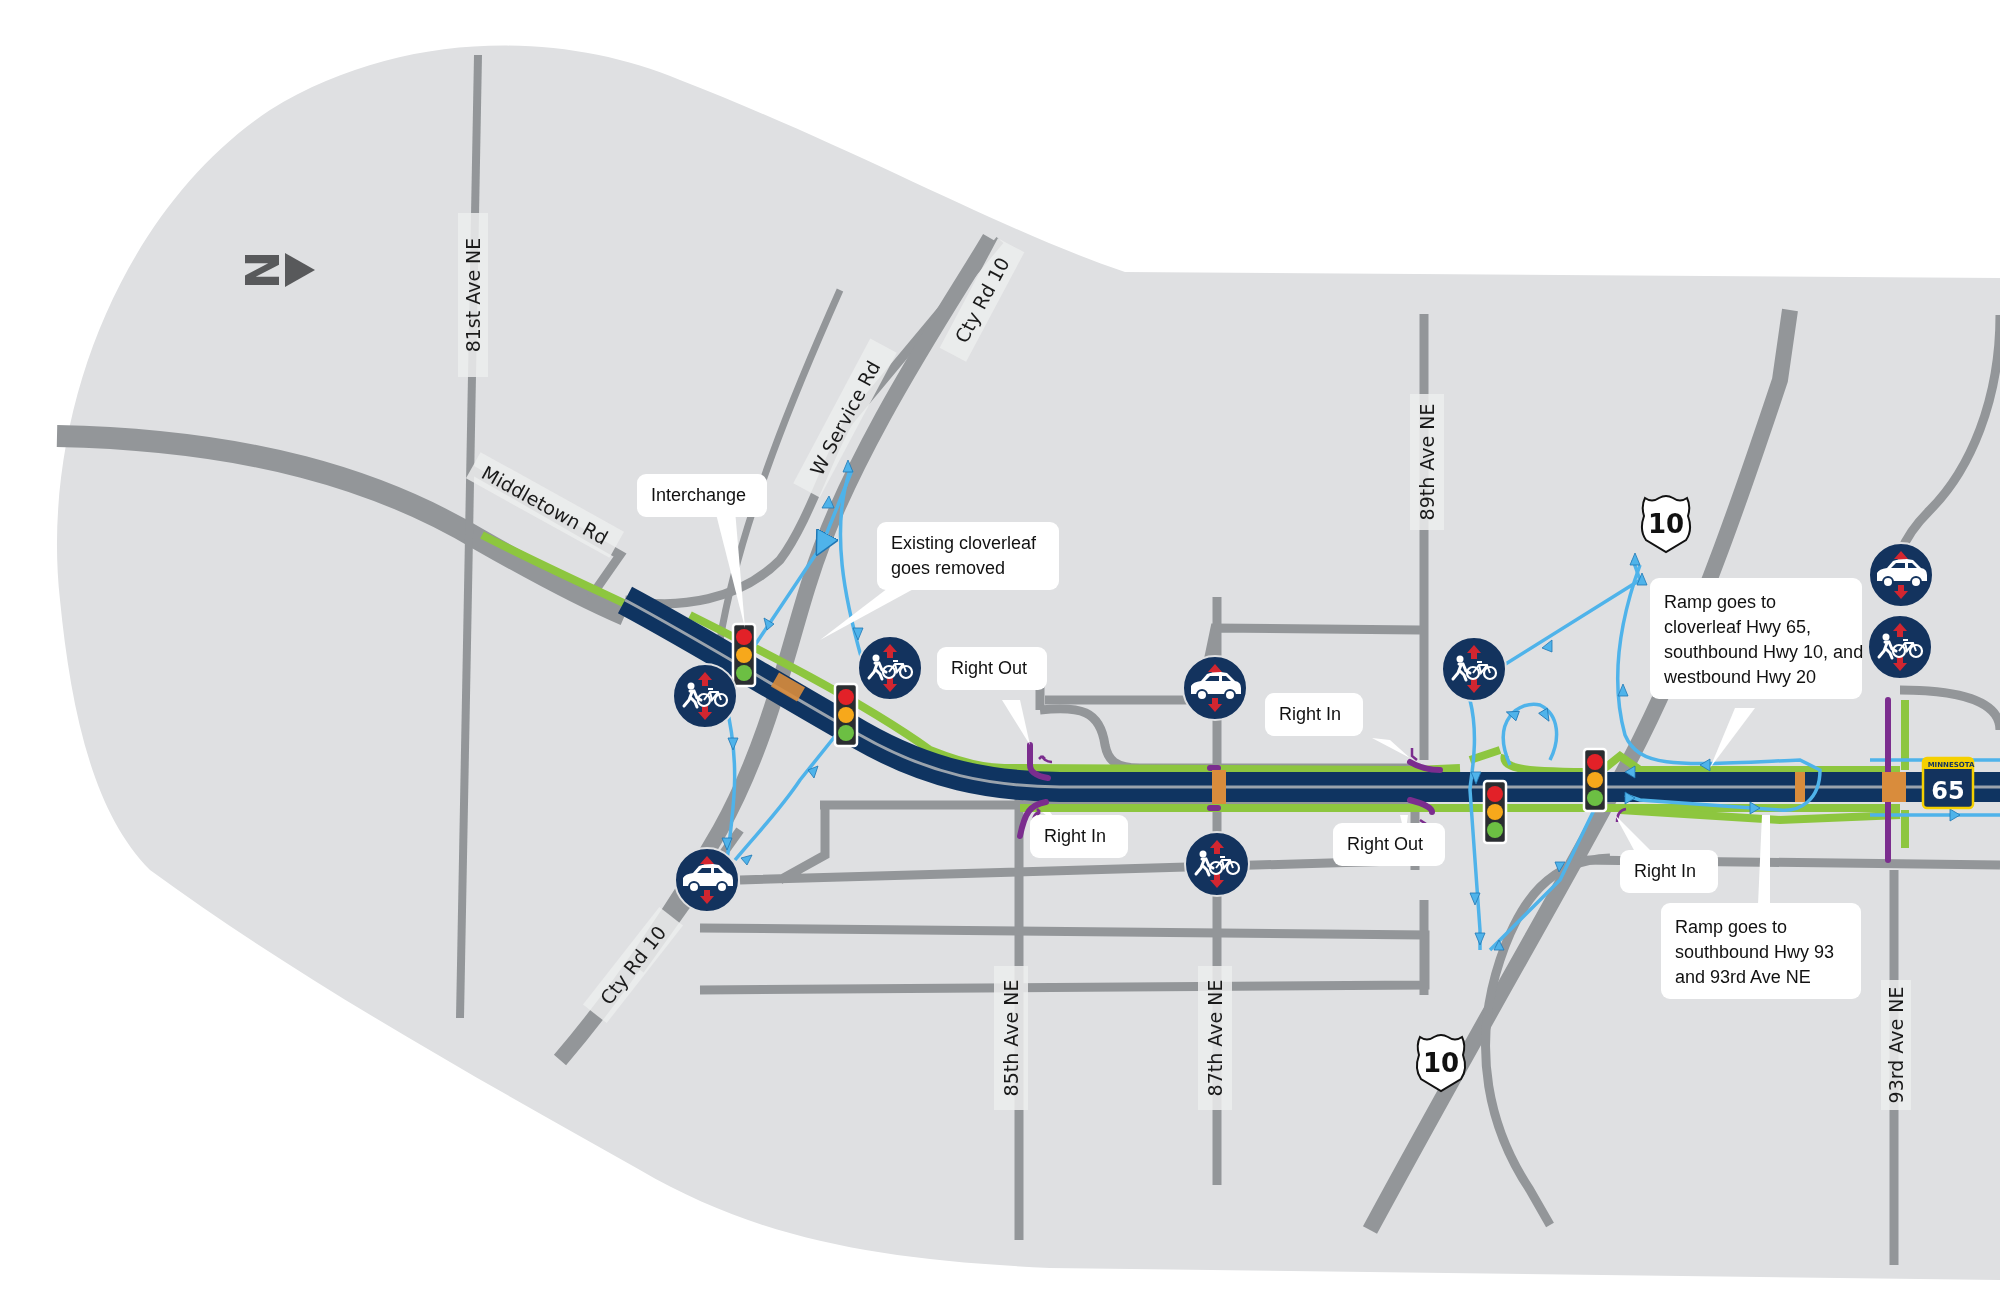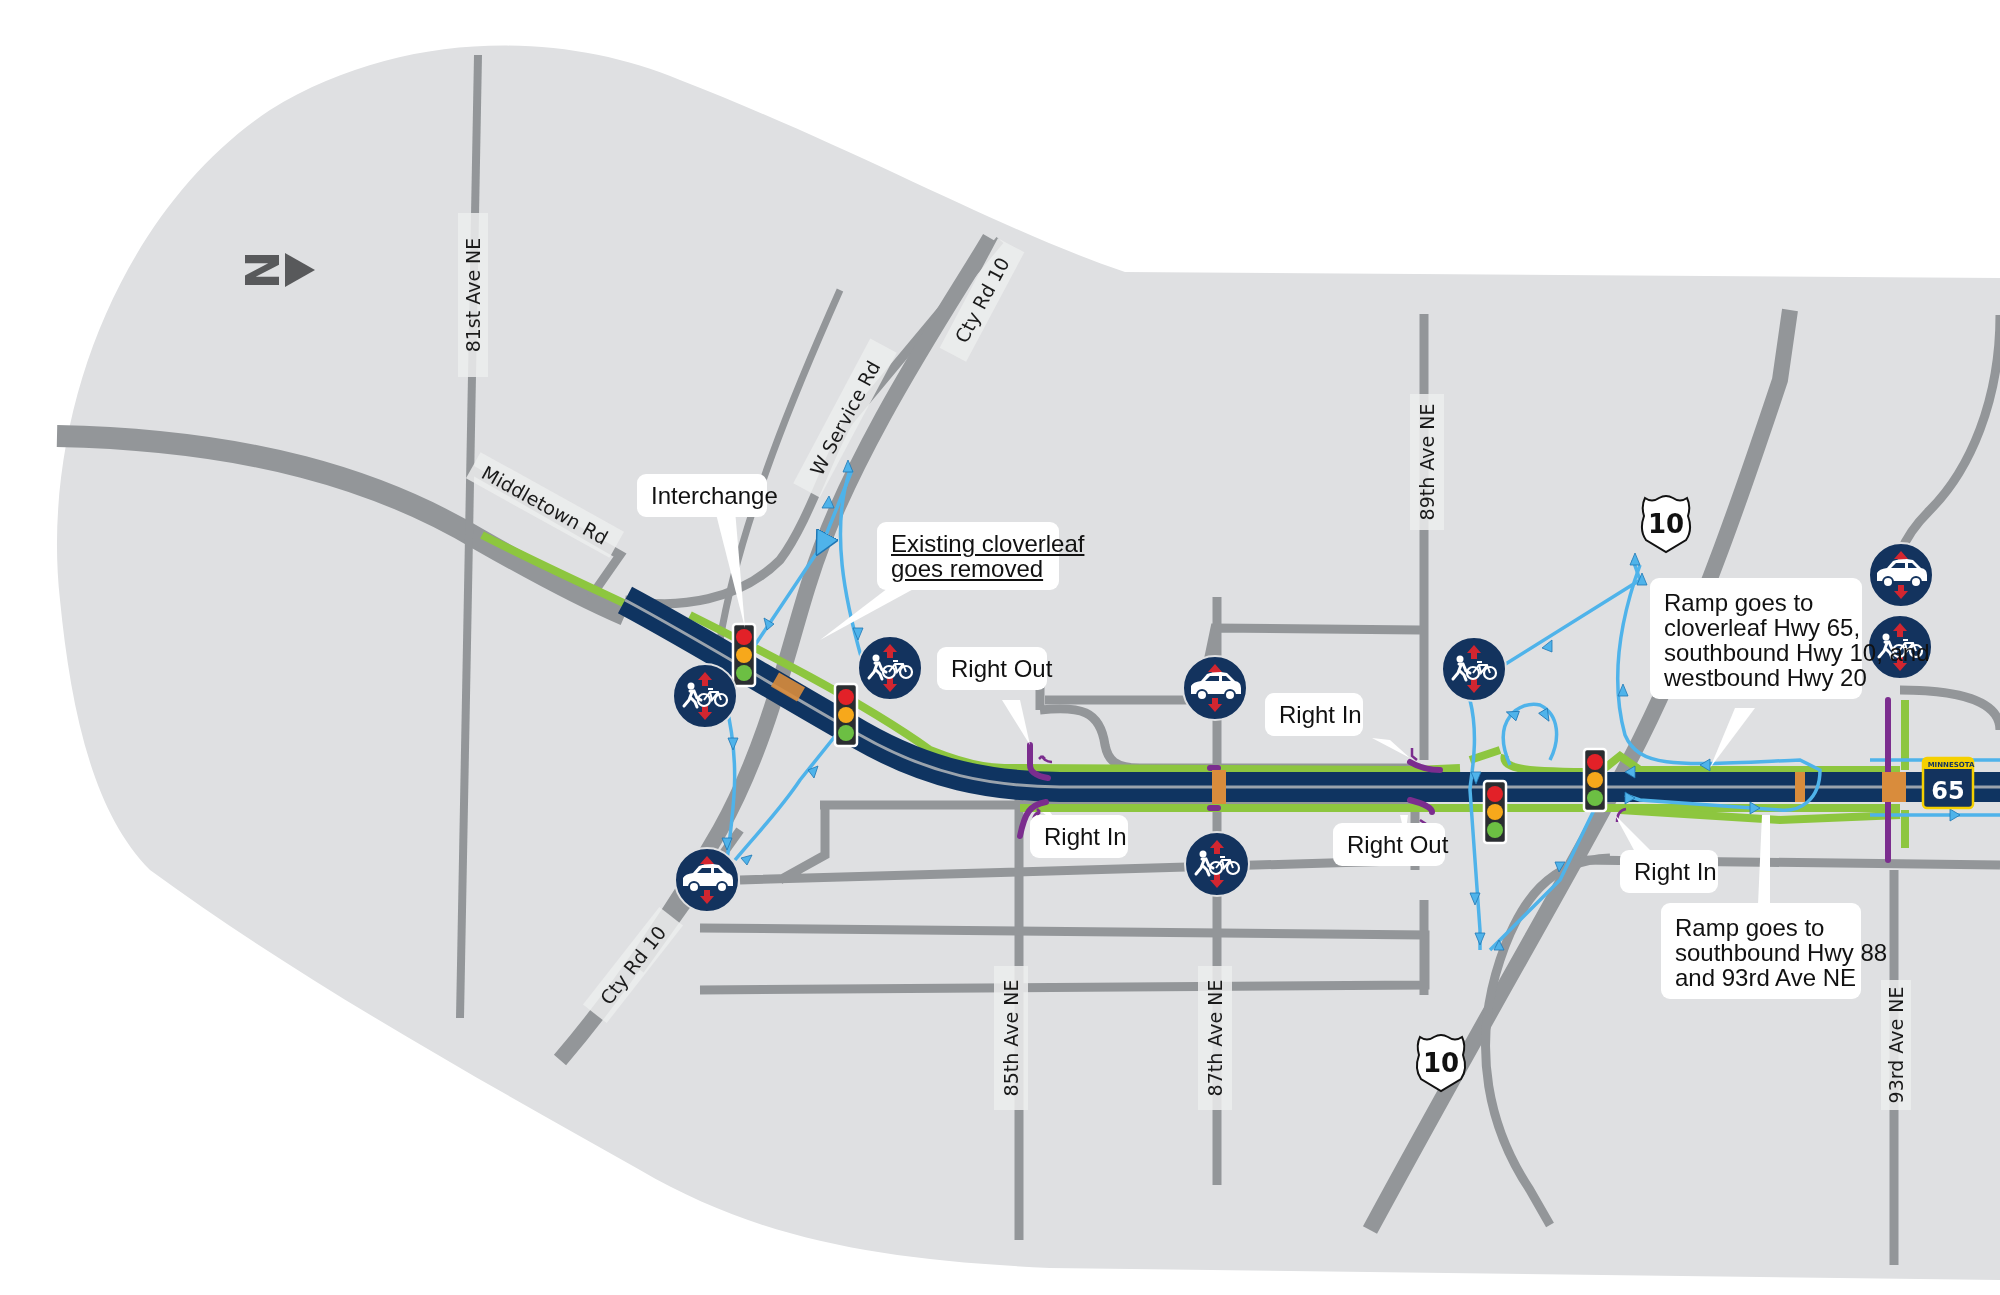--- a/index.html
+++ b/index.html
@@ -1,19 +1,19 @@
 <!DOCTYPE html>
 <html><head>
 <meta charset="utf-8">
 <style>
   html, body { margin: 0; padding: 0; background: #ffffff; }
   body { width: 2000px; height: 1295px; overflow: hidden; position: relative; font-family: "Liberation Sans", sans-serif; }
   #map { position: absolute; left: 0; top: 0; width: 2000px; height: 1295px; }
   .street-label { font-family: "DejaVu Sans", sans-serif; font-size: 19px; fill: #1a1a1a; }
-  .callout { position: absolute; background: #ffffff; border-radius: 9px; color: #111; font-family: "Liberation Sans", sans-serif; font-size: 24px; line-height: 25px; padding: 9px 14px; box-sizing: border-box; white-space: nowrap; }
+  .callout { position: absolute; background: #ffffff; border-radius: 9px; color: #111; font-family: "Liberation Sans", sans-serif; font-size: 18px; line-height: 25px; padding: 9px 14px; box-sizing: border-box; white-space: nowrap; }
   .north { position: absolute; left: 242px; top: 250px; display: flex; align-items: center; }
   .north .n { font-family: "DejaVu Sans", sans-serif; font-weight: bold; font-size: 46px; color: #58595b; transform: rotate(90deg); display: inline-block; line-height: 40px; }
   .north .tri { width: 0; height: 0; border-top: 17px solid transparent; border-bottom: 17px solid transparent; border-left: 30px solid #58595b; margin-left: 4px; }
 </style>
 </head>
 <body>
 
 <svg id="map" viewBox="0 0 2000 1295" xmlns="http://www.w3.org/2000/svg">
   <defs>
     <g id="sig">
@@ -246,21 +246,21 @@
 </svg>
 
 <div class="north">
   <span class="n">N</span>
   <span class="tri"></span>
 </div>
 
 <div class="callout" style="left:637px;top:474px;width:130px;">
   <span>Interchange</span>
 </div>
-<div class="callout" style="left:877px;top:522px;width:182px;text-decoration:underline;">
+<div class="callout" style="left:877px;top:522px;width:182px;">
   <div>Existing cloverleaf</div>
   <div>goes removed</div>
 </div>
 <div class="callout" style="left:937px;top:647px;width:110px;">
   <span>Right Out</span>
 </div>
 <div class="callout" style="left:1030px;top:815px;width:98px;">
   <span>Right In</span>
 </div>
 <div class="callout" style="left:1265px;top:693px;width:98px;">
@@ -273,15 +273,15 @@
   <span>Right In</span>
 </div>
 <div class="callout" style="left:1650px;top:578px;width:212px;padding-top:12px;">
   <div>Ramp goes to</div>
   <div>cloverleaf Hwy 65,</div>
   <div>southbound Hwy 10, and</div>
   <div>westbound Hwy 20</div>
 </div>
 <div class="callout" style="left:1661px;top:903px;width:200px;padding-top:12px;">
   <div>Ramp goes to</div>
-  <div>southbound Hwy 88</div>
+  <div>southbound Hwy 93</div>
   <div>and 93rd Ave NE</div>
 </div>
 
 </body></html>

